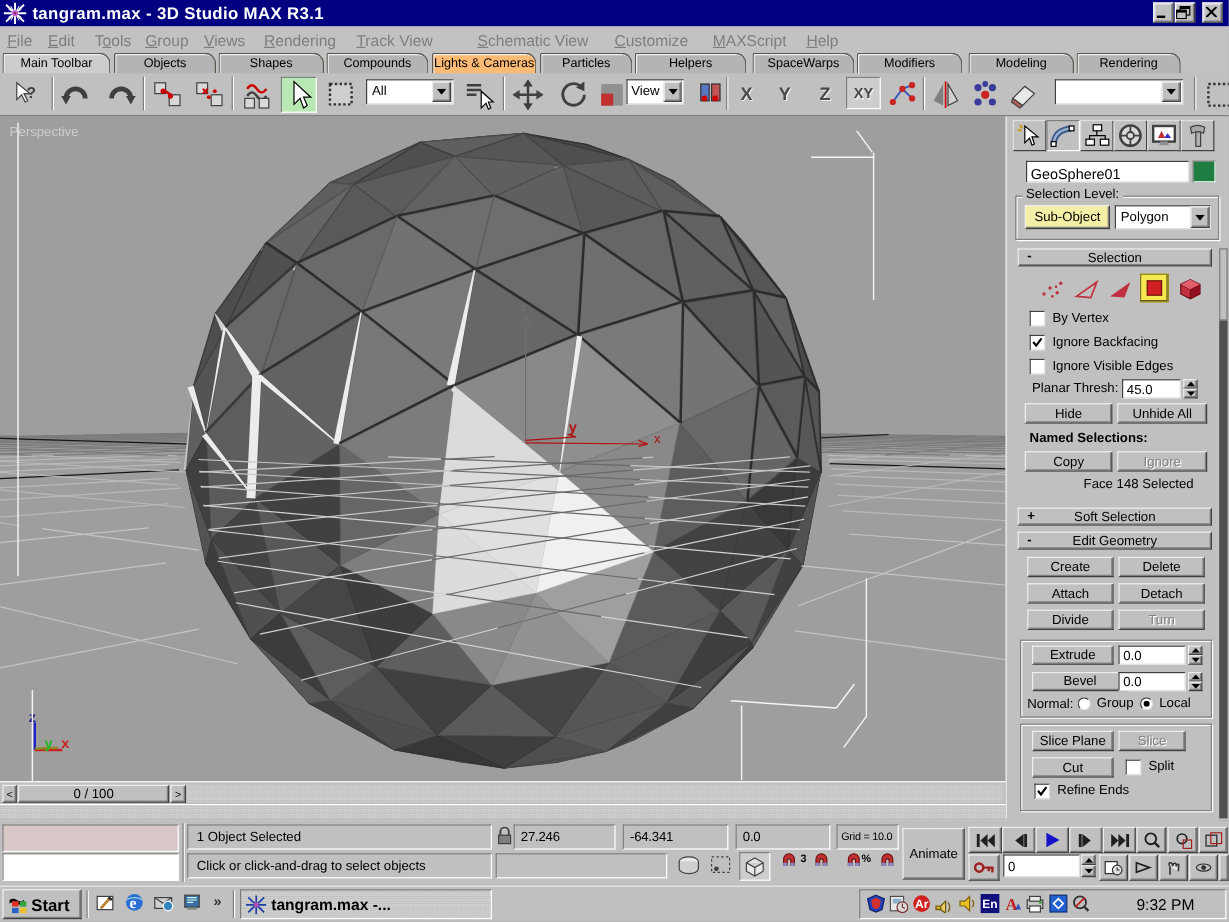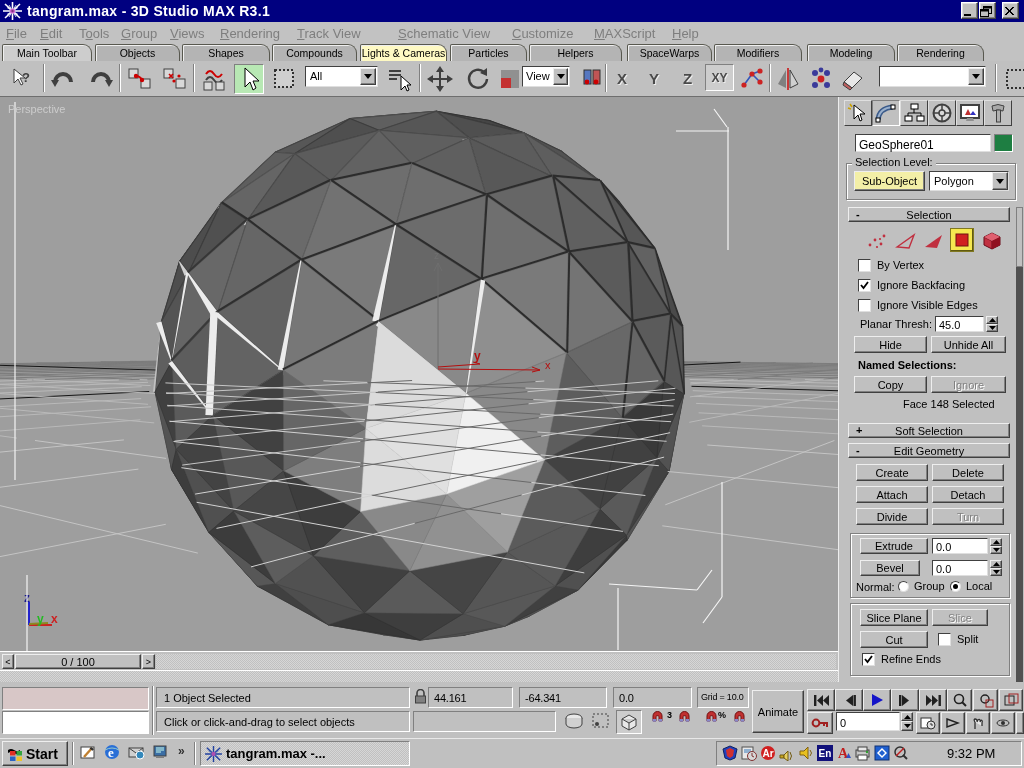--- a/index.html
+++ b/index.html
@@ -56,21 +56,21 @@
 <span class="abs" style="left:594px;top:4px;"><u>M</u>AXScript</span>
 <span class="abs" style="left:672px;top:4px;"><u>H</u>elp</span>
 </div>
 
 <div class="abs" style="left:0;top:44px;width:1024px;height:17px;background:#c2c2c2;"></div>
 <div>
     <div class="abs" style="left:2px;top:44px;width:90px;height:17px;background:#cdcdcd;border:1px solid #58584f;border-bottom:none;border-radius:2px 9px 0 0;z-index:5;box-shadow:inset 1px 1px 0 #efefef;display:flex;align-items:center;justify-content:center;font-size:10.5px;color:#000;white-space:nowrap;">Main Toolbar</div>
 <div class="abs" style="left:95px;top:44px;width:85px;height:17px;background:#b4b4b4;border:1px solid #58584f;border-bottom:none;border-radius:2px 9px 0 0;z-index:2;box-shadow:inset 1px 1px 0 #efefef;display:flex;align-items:center;justify-content:center;font-size:10.5px;color:#000;white-space:nowrap;">Objects</div>
 <div class="abs" style="left:182px;top:44px;width:88px;height:17px;background:#b4b4b4;border:1px solid #58584f;border-bottom:none;border-radius:2px 9px 0 0;z-index:2;box-shadow:inset 1px 1px 0 #efefef;display:flex;align-items:center;justify-content:center;font-size:10.5px;color:#000;white-space:nowrap;">Shapes</div>
 <div class="abs" style="left:272px;top:44px;width:85px;height:17px;background:#b4b4b4;border:1px solid #58584f;border-bottom:none;border-radius:2px 9px 0 0;z-index:2;box-shadow:inset 1px 1px 0 #efefef;display:flex;align-items:center;justify-content:center;font-size:10.5px;color:#000;white-space:nowrap;">Compounds</div>
-<div class="abs" style="left:360px;top:44px;width:87px;height:17px;background:#fef9c3;border:1px solid #58584f;border-bottom:none;border-radius:2px 9px 0 0;z-index:2;box-shadow:inset 1px 1px 0 #efefef;display:flex;align-items:center;justify-content:center;font-size:10.5px;color:#000;white-space:nowrap;">Lights &amp; Cameras</div>
+<div class="abs" style="left:360px;top:44px;width:87px;height:17px;background:#fdba74;border:1px solid #58584f;border-bottom:none;border-radius:2px 9px 0 0;z-index:2;box-shadow:inset 1px 1px 0 #efefef;display:flex;align-items:center;justify-content:center;font-size:10.5px;color:#000;white-space:nowrap;">Lights &amp; Cameras</div>
 <div class="abs" style="left:450px;top:44px;width:77px;height:17px;background:#b4b4b4;border:1px solid #58584f;border-bottom:none;border-radius:2px 9px 0 0;z-index:2;box-shadow:inset 1px 1px 0 #efefef;display:flex;align-items:center;justify-content:center;font-size:10.5px;color:#000;white-space:nowrap;">Particles</div>
 <div class="abs" style="left:529px;top:44px;width:93px;height:17px;background:#b4b4b4;border:1px solid #58584f;border-bottom:none;border-radius:2px 9px 0 0;z-index:2;box-shadow:inset 1px 1px 0 #efefef;display:flex;align-items:center;justify-content:center;font-size:10.5px;color:#000;white-space:nowrap;">Helpers</div>
 <div class="abs" style="left:627px;top:44px;width:85px;height:17px;background:#b4b4b4;border:1px solid #58584f;border-bottom:none;border-radius:2px 9px 0 0;z-index:2;box-shadow:inset 1px 1px 0 #efefef;display:flex;align-items:center;justify-content:center;font-size:10.5px;color:#000;white-space:nowrap;">SpaceWarps</div>
 <div class="abs" style="left:714px;top:44px;width:88px;height:17px;background:#b4b4b4;border:1px solid #58584f;border-bottom:none;border-radius:2px 9px 0 0;z-index:2;box-shadow:inset 1px 1px 0 #efefef;display:flex;align-items:center;justify-content:center;font-size:10.5px;color:#000;white-space:nowrap;">Modifiers</div>
 <div class="abs" style="left:807px;top:44px;width:88px;height:17px;background:#b4b4b4;border:1px solid #58584f;border-bottom:none;border-radius:2px 9px 0 0;z-index:2;box-shadow:inset 1px 1px 0 #efefef;display:flex;align-items:center;justify-content:center;font-size:10.5px;color:#000;white-space:nowrap;">Modeling</div>
 <div class="abs" style="left:897px;top:44px;width:87px;height:17px;background:#b4b4b4;border:1px solid #58584f;border-bottom:none;border-radius:2px 9px 0 0;z-index:2;box-shadow:inset 1px 1px 0 #efefef;display:flex;align-items:center;justify-content:center;font-size:10.5px;color:#000;white-space:nowrap;">Rendering</div>
   </div>
 
 <div class="abs" style="left:0;top:61px;width:1024px;height:36px;background:#c0c0c0;border-bottom:1px solid #6e6e6e;"></div>
 <div>
@@ -968,21 +968,21 @@
 <div class="abs btn" style="left:990px;top:538px;width:12px;height:8px;">
       <svg width="7" height="4">
         <path d="M0,4 L7,4 L3.5,0 Z" fill="#000"></path>
       </svg>
     </div>
     <div class="abs btn" style="left:990px;top:546px;width:12px;height:8px;">
       <svg width="7" height="4">
         <path d="M0,0 L7,0 L3.5,4 Z" fill="#000"></path>
       </svg>
     </div>
-<div class="abs btn" style="left:860px;top:560px;width:60px;height:16px;font-size:11px;">Bevel</div>
+<div class="abs btn" style="left:860px;top:560px;width:80px;height:16px;font-size:11px;">Bevel</div>
 <div class="abs sunkenw" style="left:932px;top:560px;width:56px;height:16px;font-size:11px;">
       <span style="position:absolute;left:3px;top:2px;">0.0</span>
     </div>
 <div class="abs btn" style="left:990px;top:560px;width:12px;height:8px;">
       <svg width="7" height="4">
         <path d="M0,4 L7,4 L3.5,0 Z" fill="#000"></path>
       </svg>
     </div>
     <div class="abs btn" style="left:990px;top:568px;width:12px;height:8px;">
       <svg width="7" height="4">
@@ -1026,21 +1026,21 @@
 <div class="abs sunken" style="left:2px;top:711px;width:147px;height:23px;background:#ffffff;"></div>
 <div class="abs" style="left:152px;top:686px;width:2px;height:49px;border-left:1px solid #808080;border-right:1px solid #fff;"></div>
 <div class="abs sunken" style="left:156px;top:687px;width:254px;height:21px;">
       <span style="position:absolute;left:7px;top:4px;font-size:11px;">1 Object Selected</span>
     </div>
 <svg class="abs" style="left:414px;top:689px;" width="13" height="16">
       <path d="M3,7 L3,4 A3.5,3.5 0 0 1 10,4 L10,7" fill="none" stroke="#404040" stroke-width="1.6"></path>
       <rect x="1.5" y="7" width="10" height="7" fill="#808080" stroke="#404040"></rect>
     </svg>
 <div class="abs sunken" style="left:428px;top:687px;width:85px;height:21px;">
-      <span style="position:absolute;left:5px;top:4px;font-size:11px;white-space:nowrap;letter-spacing:-0.2px;">44.161</span>
+      <span style="position:absolute;left:5px;top:4px;font-size:11px;white-space:nowrap;letter-spacing:-0.2px;">27.246</span>
     </div>
 <div class="abs sunken" style="left:519px;top:687px;width:88px;height:21px;">
       <span style="position:absolute;left:5px;top:4px;font-size:11px;white-space:nowrap;letter-spacing:-0.2px;">-64.341</span>
     </div>
 <div class="abs sunken" style="left:613px;top:687px;width:79px;height:21px;">
       <span style="position:absolute;left:5px;top:4px;font-size:11px;white-space:nowrap;letter-spacing:-0.2px;">0.0</span>
     </div>
 <div class="abs sunken" style="left:697px;top:687px;width:52px;height:21px;">
       <span style="position:absolute;left:3px;top:4px;font-size:9px;white-space:nowrap;letter-spacing:-0.2px;">Grid = 10.0</span>
     </div>

